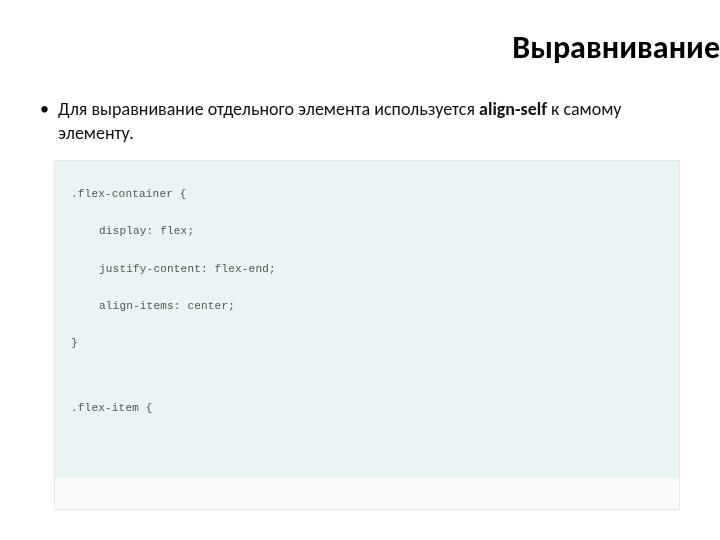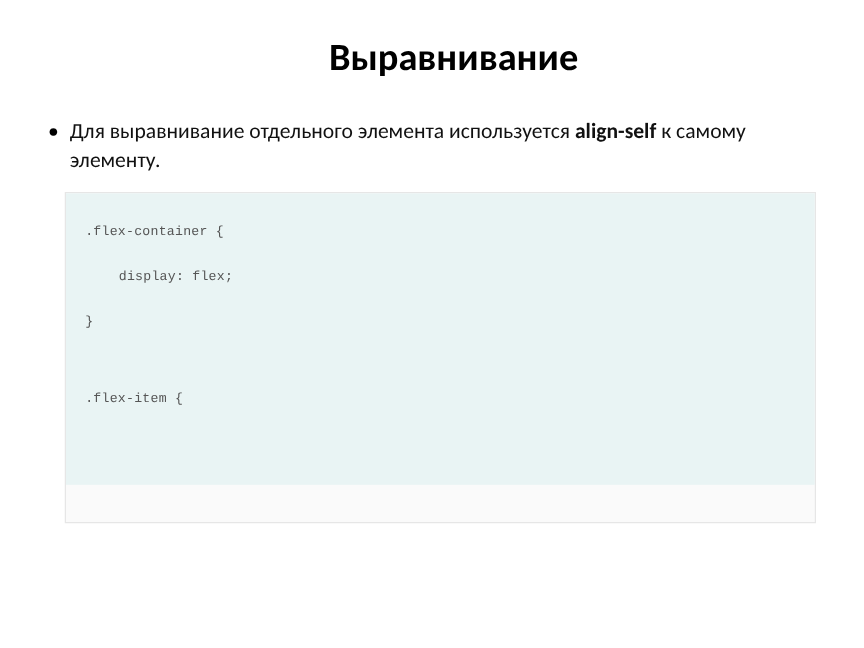--- a/index.html
+++ b/index.html
@@ -5,21 +5,21 @@
   * { margin: 0; padding: 0; box-sizing: border-box; }
   body {
     width: 720px;
     height: 540px;
     background: #ffffff;
     font-family: "Calibri", "Segoe UI", Arial, sans-serif;
     position: relative;
     overflow: hidden;
   }
   .title {
-    text-align: center;
+    text-align: right;
     font-size: 32px;
     font-weight: 700;
     color: #000;
     padding-top: 28px;
     padding-bottom: 16px;
     padding-left: 36px;
   }
   .bullet-wrap {
     padding: 14px 52px 8px 40px;
     font-size: 18px;
@@ -36,21 +36,21 @@
     display: inline-block;
     width: calc(100% - 24px);
     vertical-align: top;
   }
   .bold { font-weight: 700; }
 
   .example-frame {
     margin: 6px 40px 0 54px;
     border: 1px solid #e6e6e6;
     background: #fafafa;
-    height: 276px;
+    height: 350px;
     position: relative;
     overflow: hidden;
   }
 
   .code-area {
     background: #e9f4f4;
     font-family: "Courier New", monospace;
     font-size: 11px;
     color: #555;
     padding: 8px 10px 6px 16px;
@@ -72,19 +72,21 @@
   <span class="bullet-text">
     <span>Для выравнивание отдельного элемента используется </span><span class="bold">align-self</span><span> к самому элементу.</span>
   </span>
 </div>
 
 <div class="example-frame">
 
   <div class="code-area">
 <div class="rule">.flex-container {</div>
 <div class="blk rule">display: flex;</div>
+<div class="blk rule">justify-content: flex-end;</div>
+<div class="blk rule">align-items: center;</div>
 <div class="rule">}</div>
 <div class="rule" style="height:8px"></div>
 <div class="rule">.flex-item {</div>
 
   </div>
 
 </div>
 
 </body></html>

